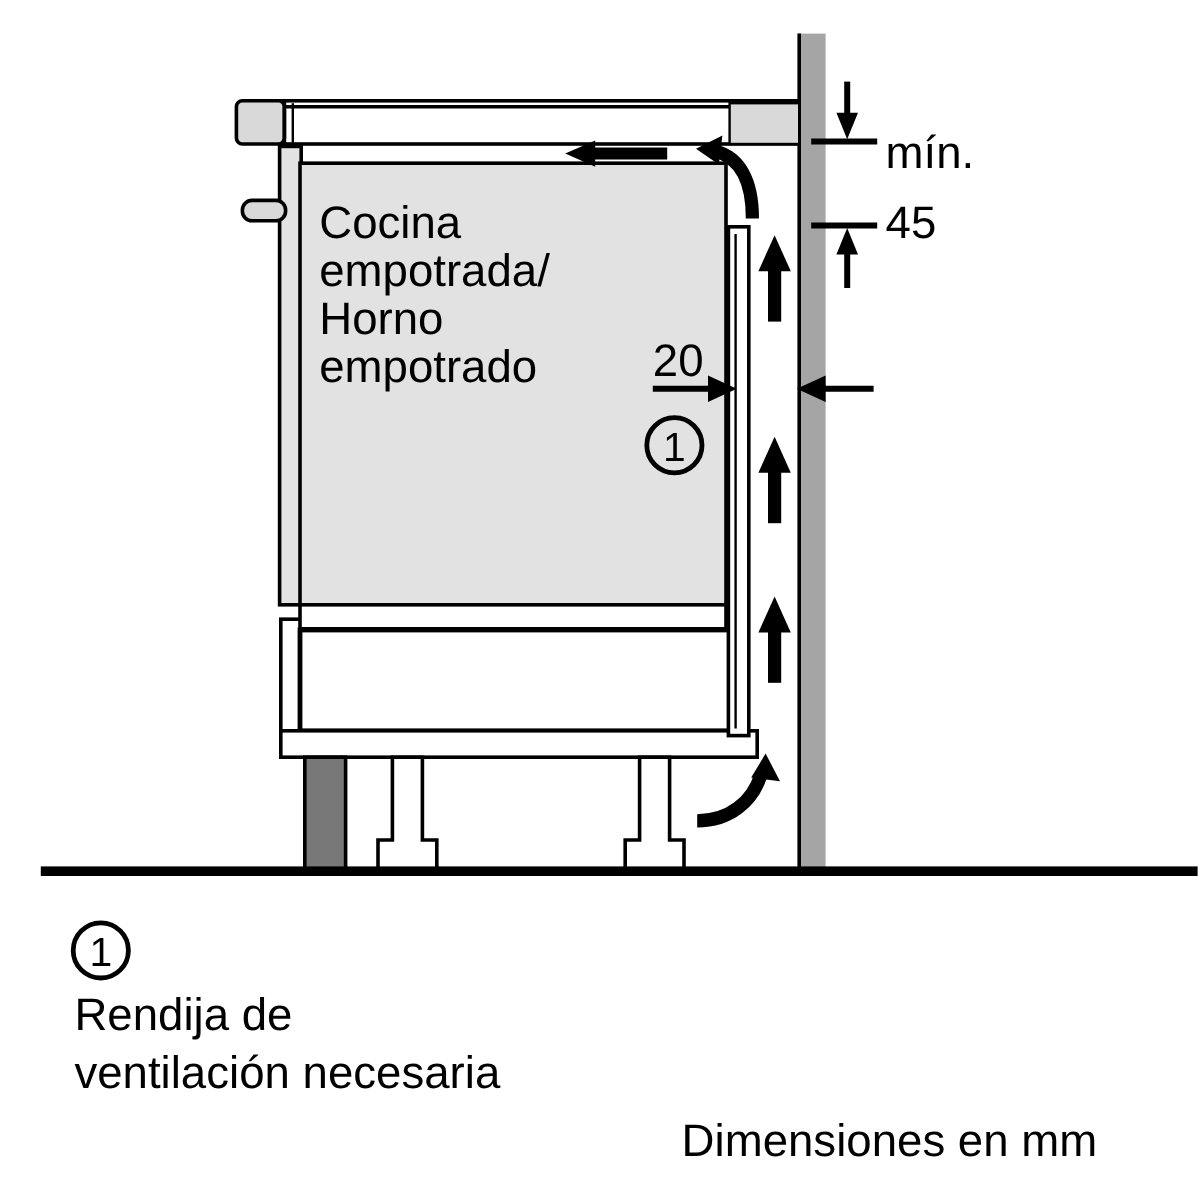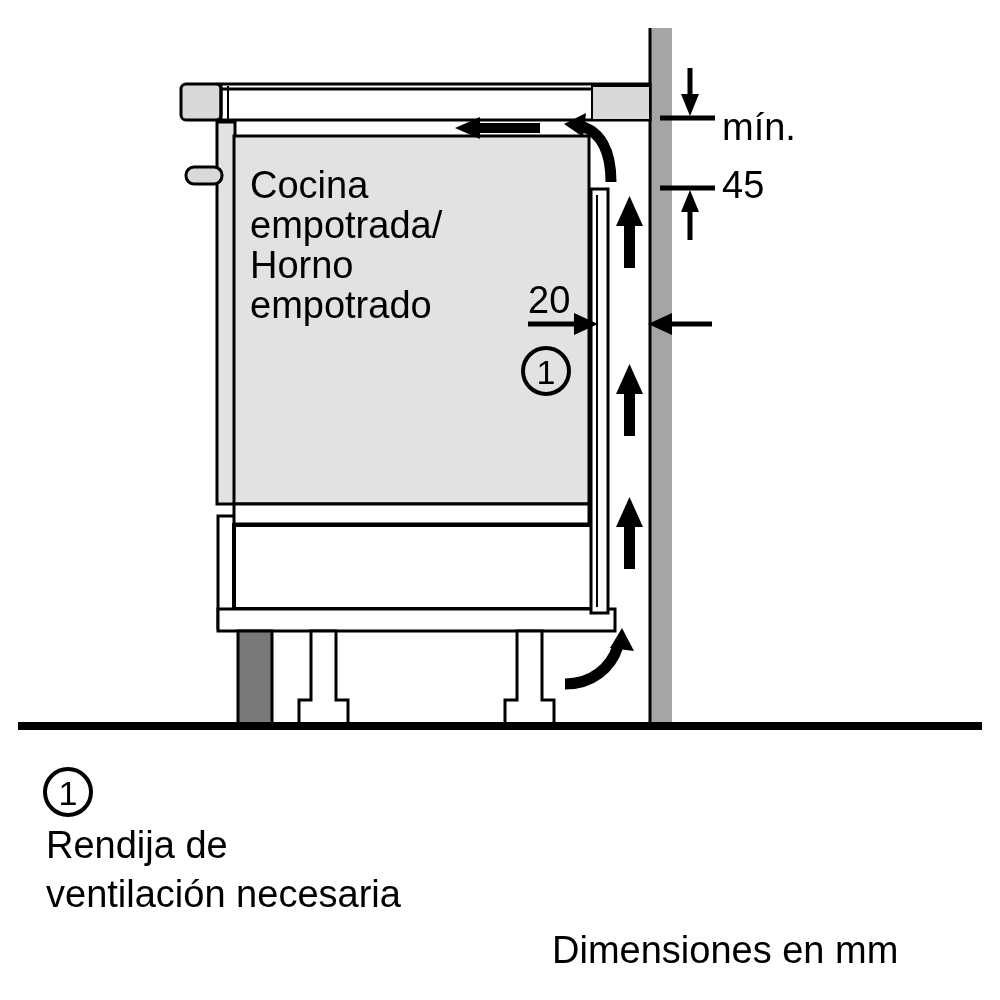--- a/index.html
+++ b/index.html
@@ -10,21 +10,21 @@
   }
   body {
     width: 1000px;
     height: 1000px;
     font-family: "Liberation Sans", sans-serif;
     position: relative;
     overflow: hidden;
   }
   #stage {
     position: absolute;
-    left: 0; top: 0;
+    left: 16px; top: 0;
     width: 808px;
     height: 1000px;
   }
   svg { display: block; }
   text { font-family: "Liberation Sans", sans-serif; fill: #000000; }
   .lbl-dim { font-size: 38px; }
   .lbl-body { font-size: 38px; }
   .lbl-note { font-size: 38px; }
   .lbl-foot { font-size: 38px; }
   .lbl-circ { font-size: 34px; }

